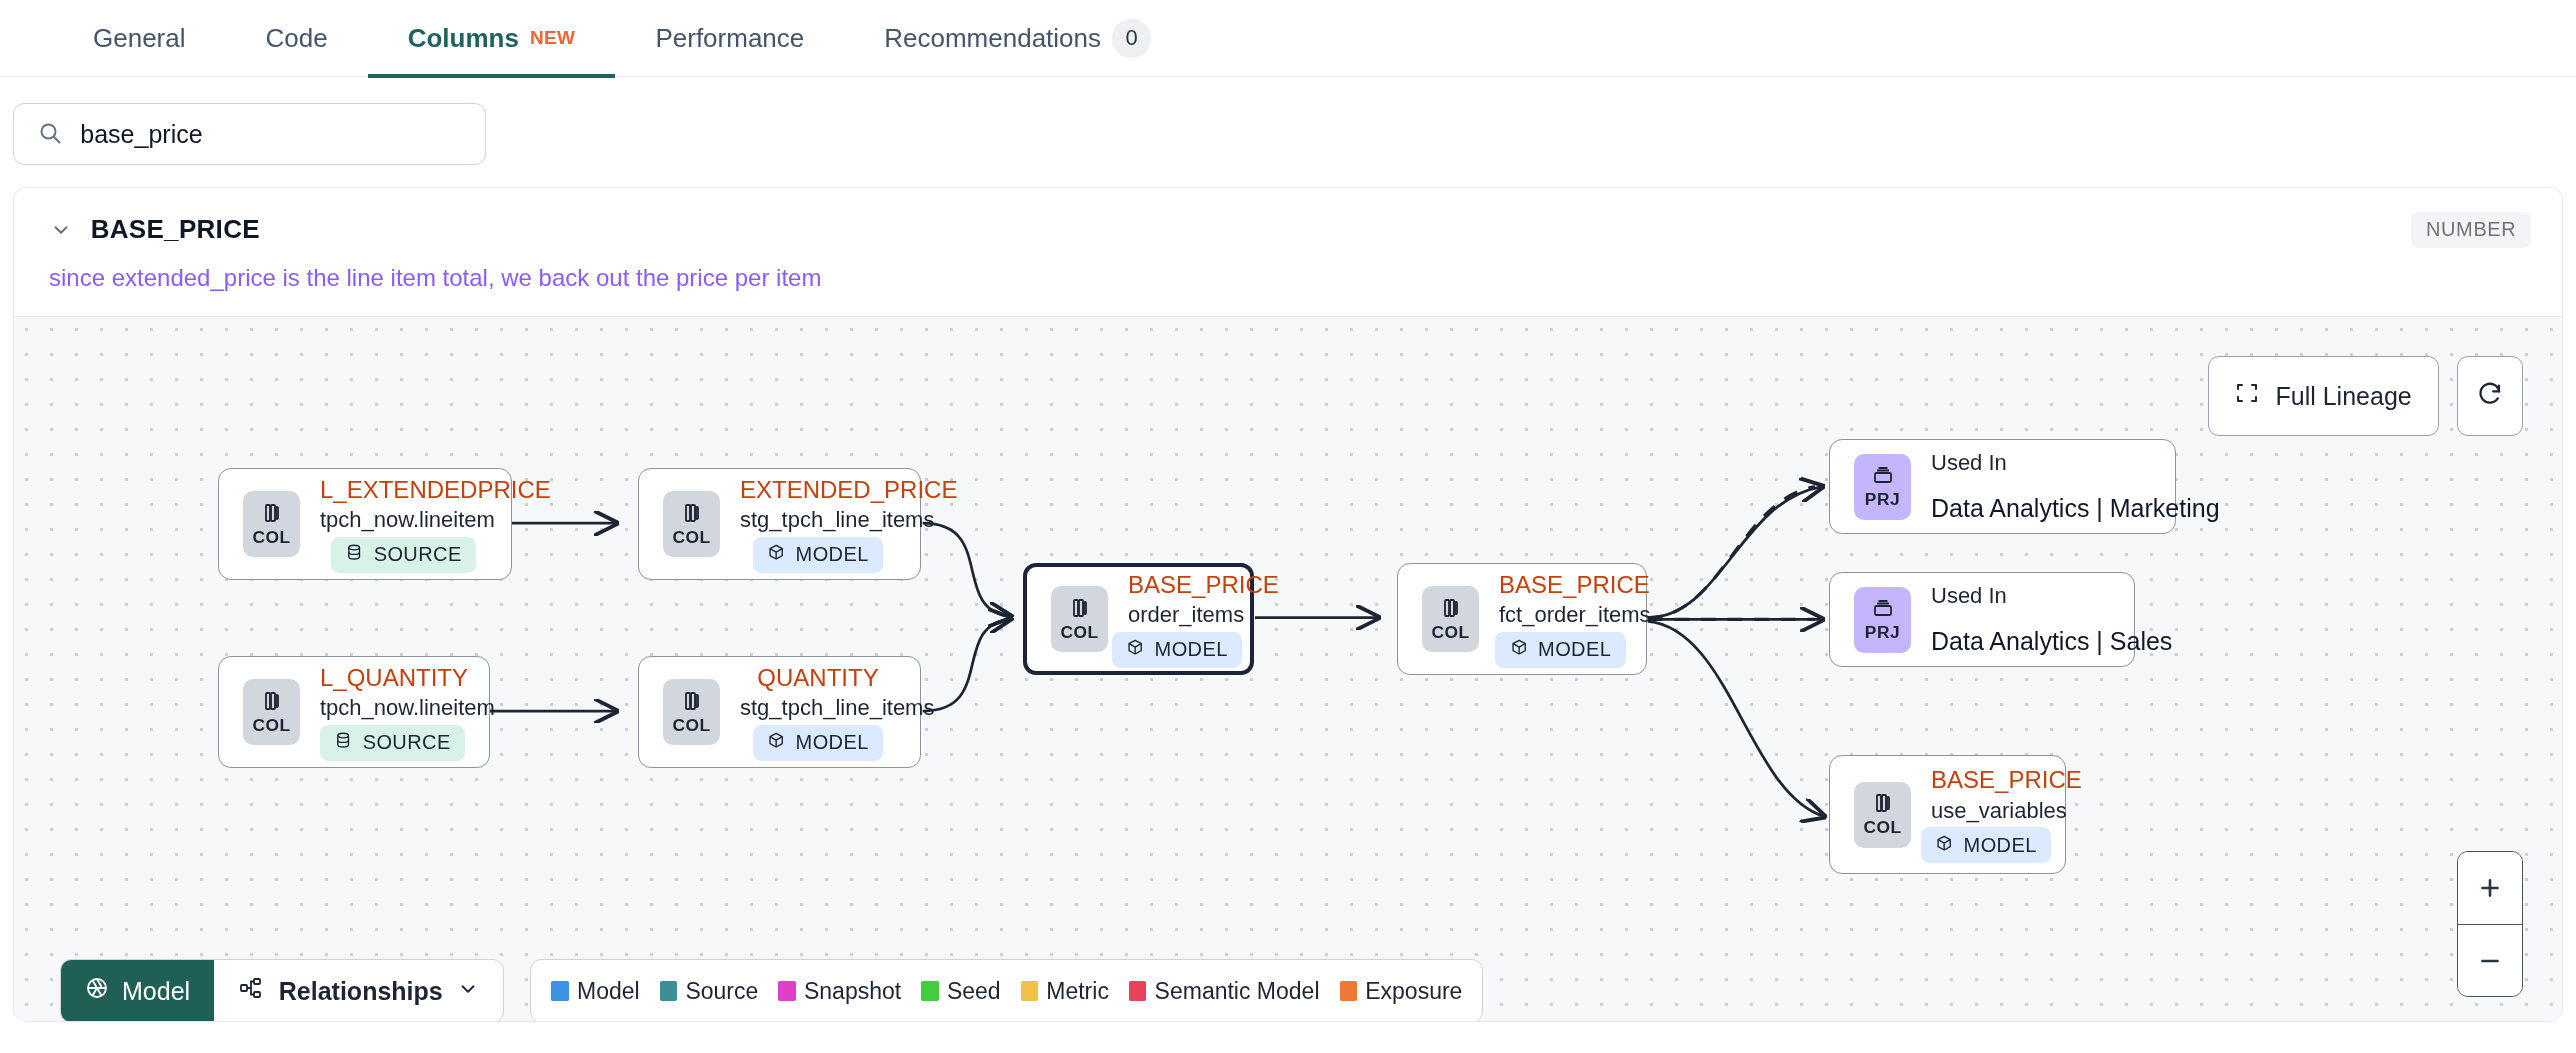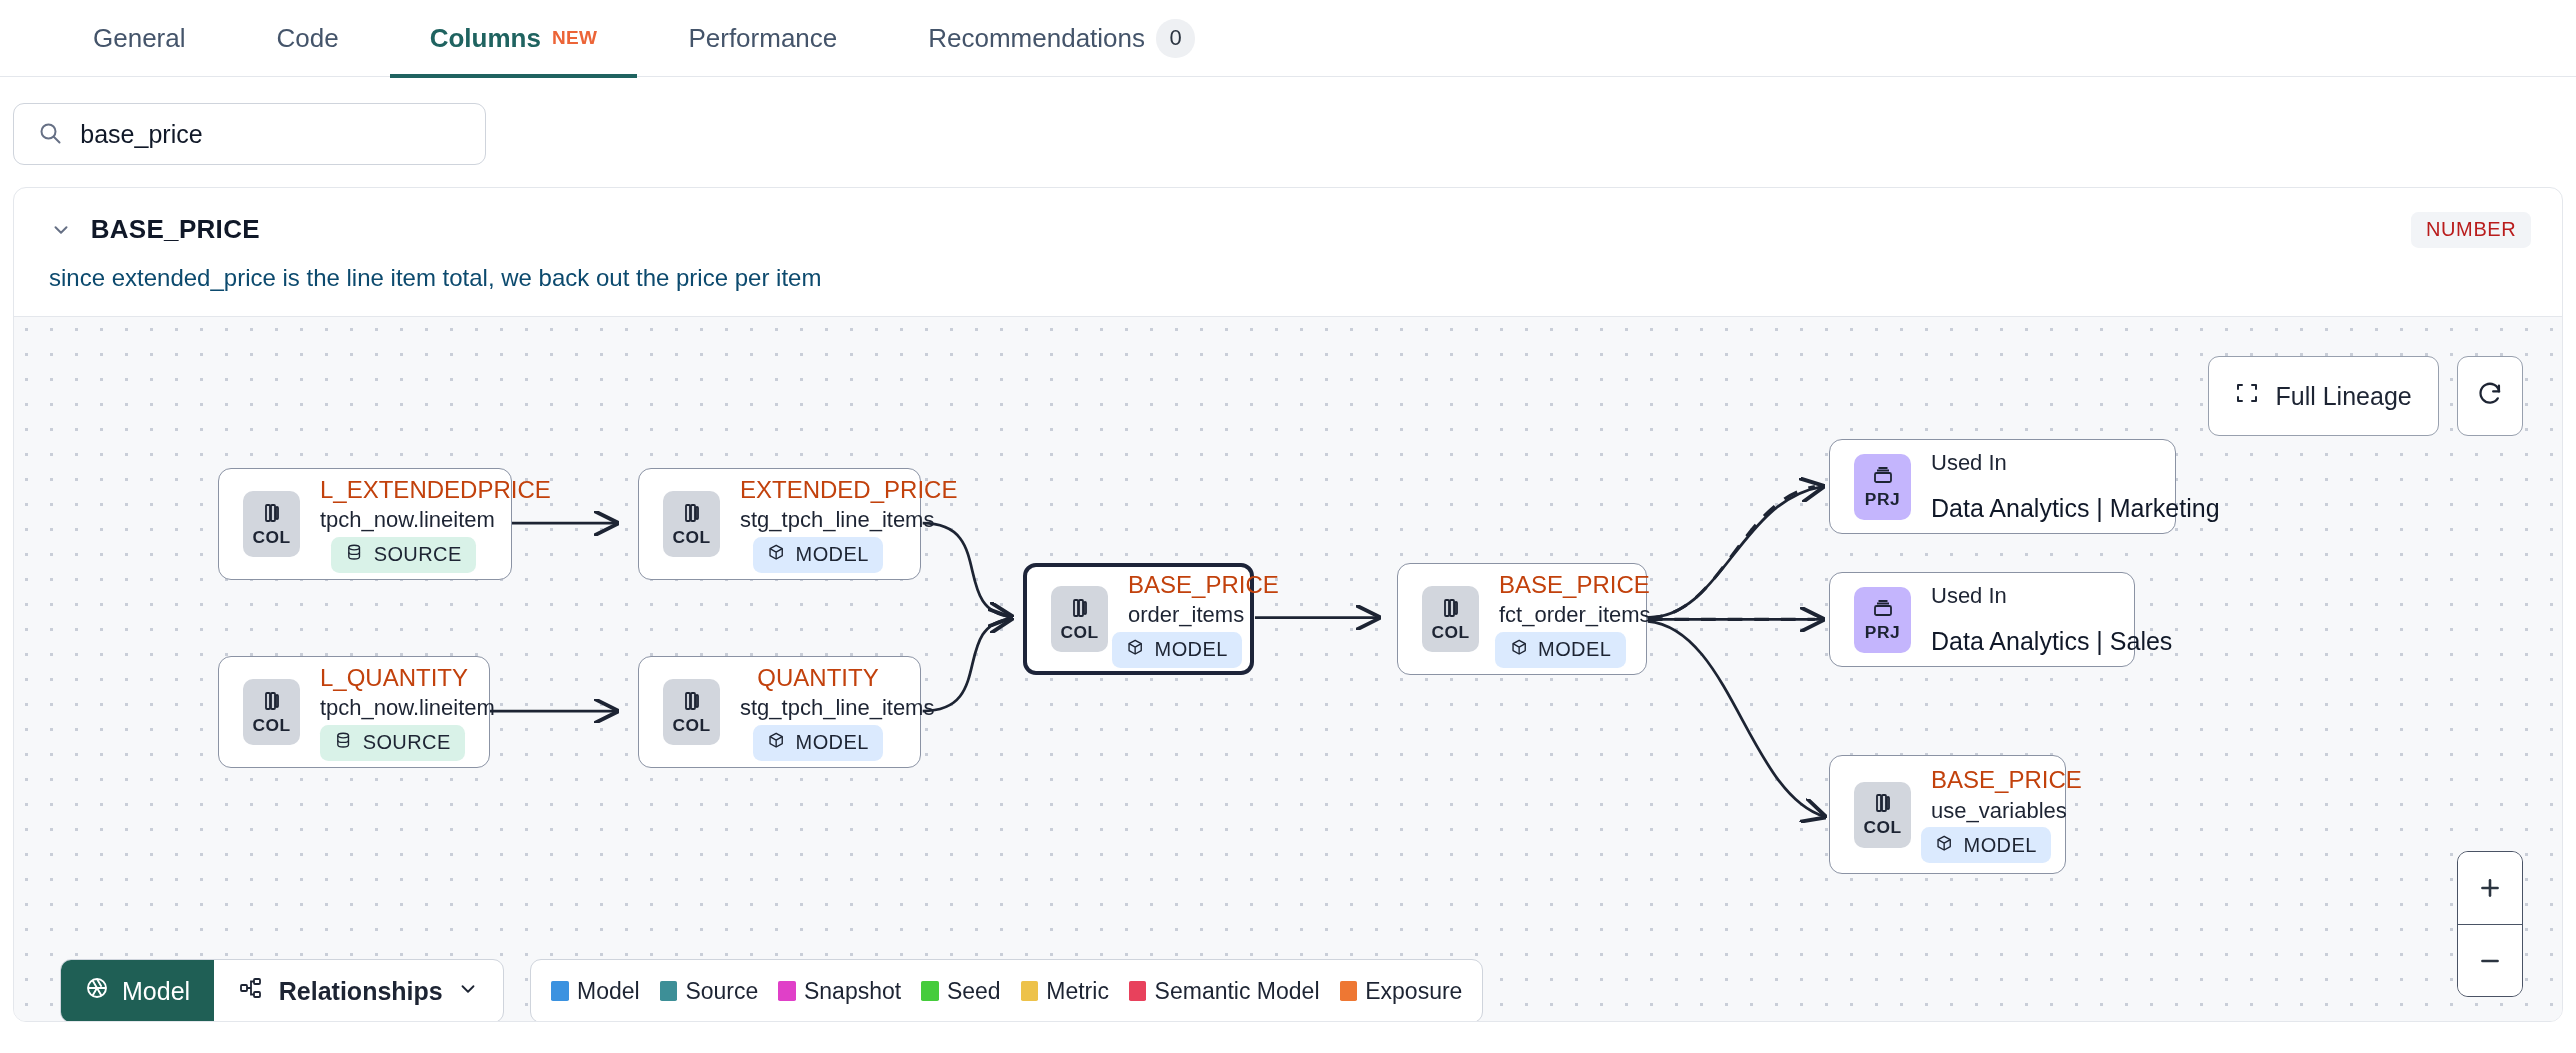--- a/index.html
+++ b/index.html
@@ -11,21 +11,21 @@
   }
 
   
   .tabbar {
     position: relative;
     height: 77px;
     border-bottom: 1.8px solid #e4e7ec;
     display: flex;
     align-items: center;
     padding-left: 53px;
-    gap: 11px;
+    gap: 0;
   }
   .tab {
     position: relative;
     height: 77px;
     display: flex;
     align-items: center;
     gap: 11px;
     padding: 0 40px;
     font-size: 26px;
     color: #44546a;
@@ -104,30 +104,30 @@
   .col-title {
     font-size: 26px;
     font-weight: 600;
     color: #101828;
     letter-spacing: 0.3px;
     margin-left: 14.7px;
   }
   .type-badge {
     margin-left: auto;
     background: #f2f4f7;
-    color: #b91c1c;
+    color: #737373;
     font-size: 20px;
     letter-spacing: 0.6px;
     padding: 6.4px 14.7px;
     border-radius: 7.3px;
   }
   .col-desc {
     padding: 7.3px 31px 24px 35px;
     font-size: 24px;
-    color: #0c4a6e;
+    color: #8b5cf6;
   }
 
   
   .canvas {
     position: relative;
     height: 736px;
     border-top: 1.8px solid #e4e7ec;
     background-color: #f7f8fa;
     background-image: radial-gradient(#c9ced8 1.5px, transparent 1.6px);
     background-size: 25px 25px;

